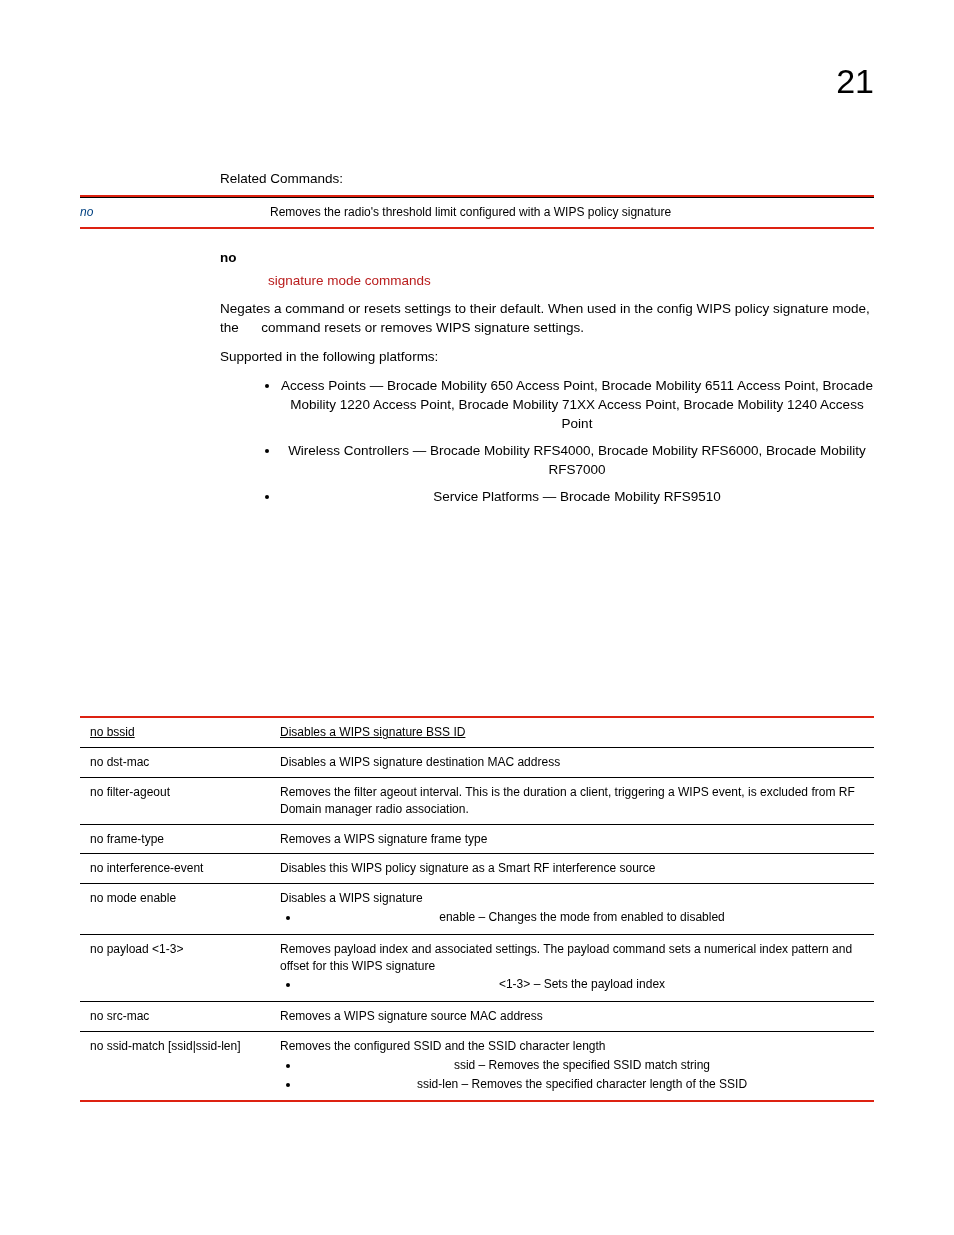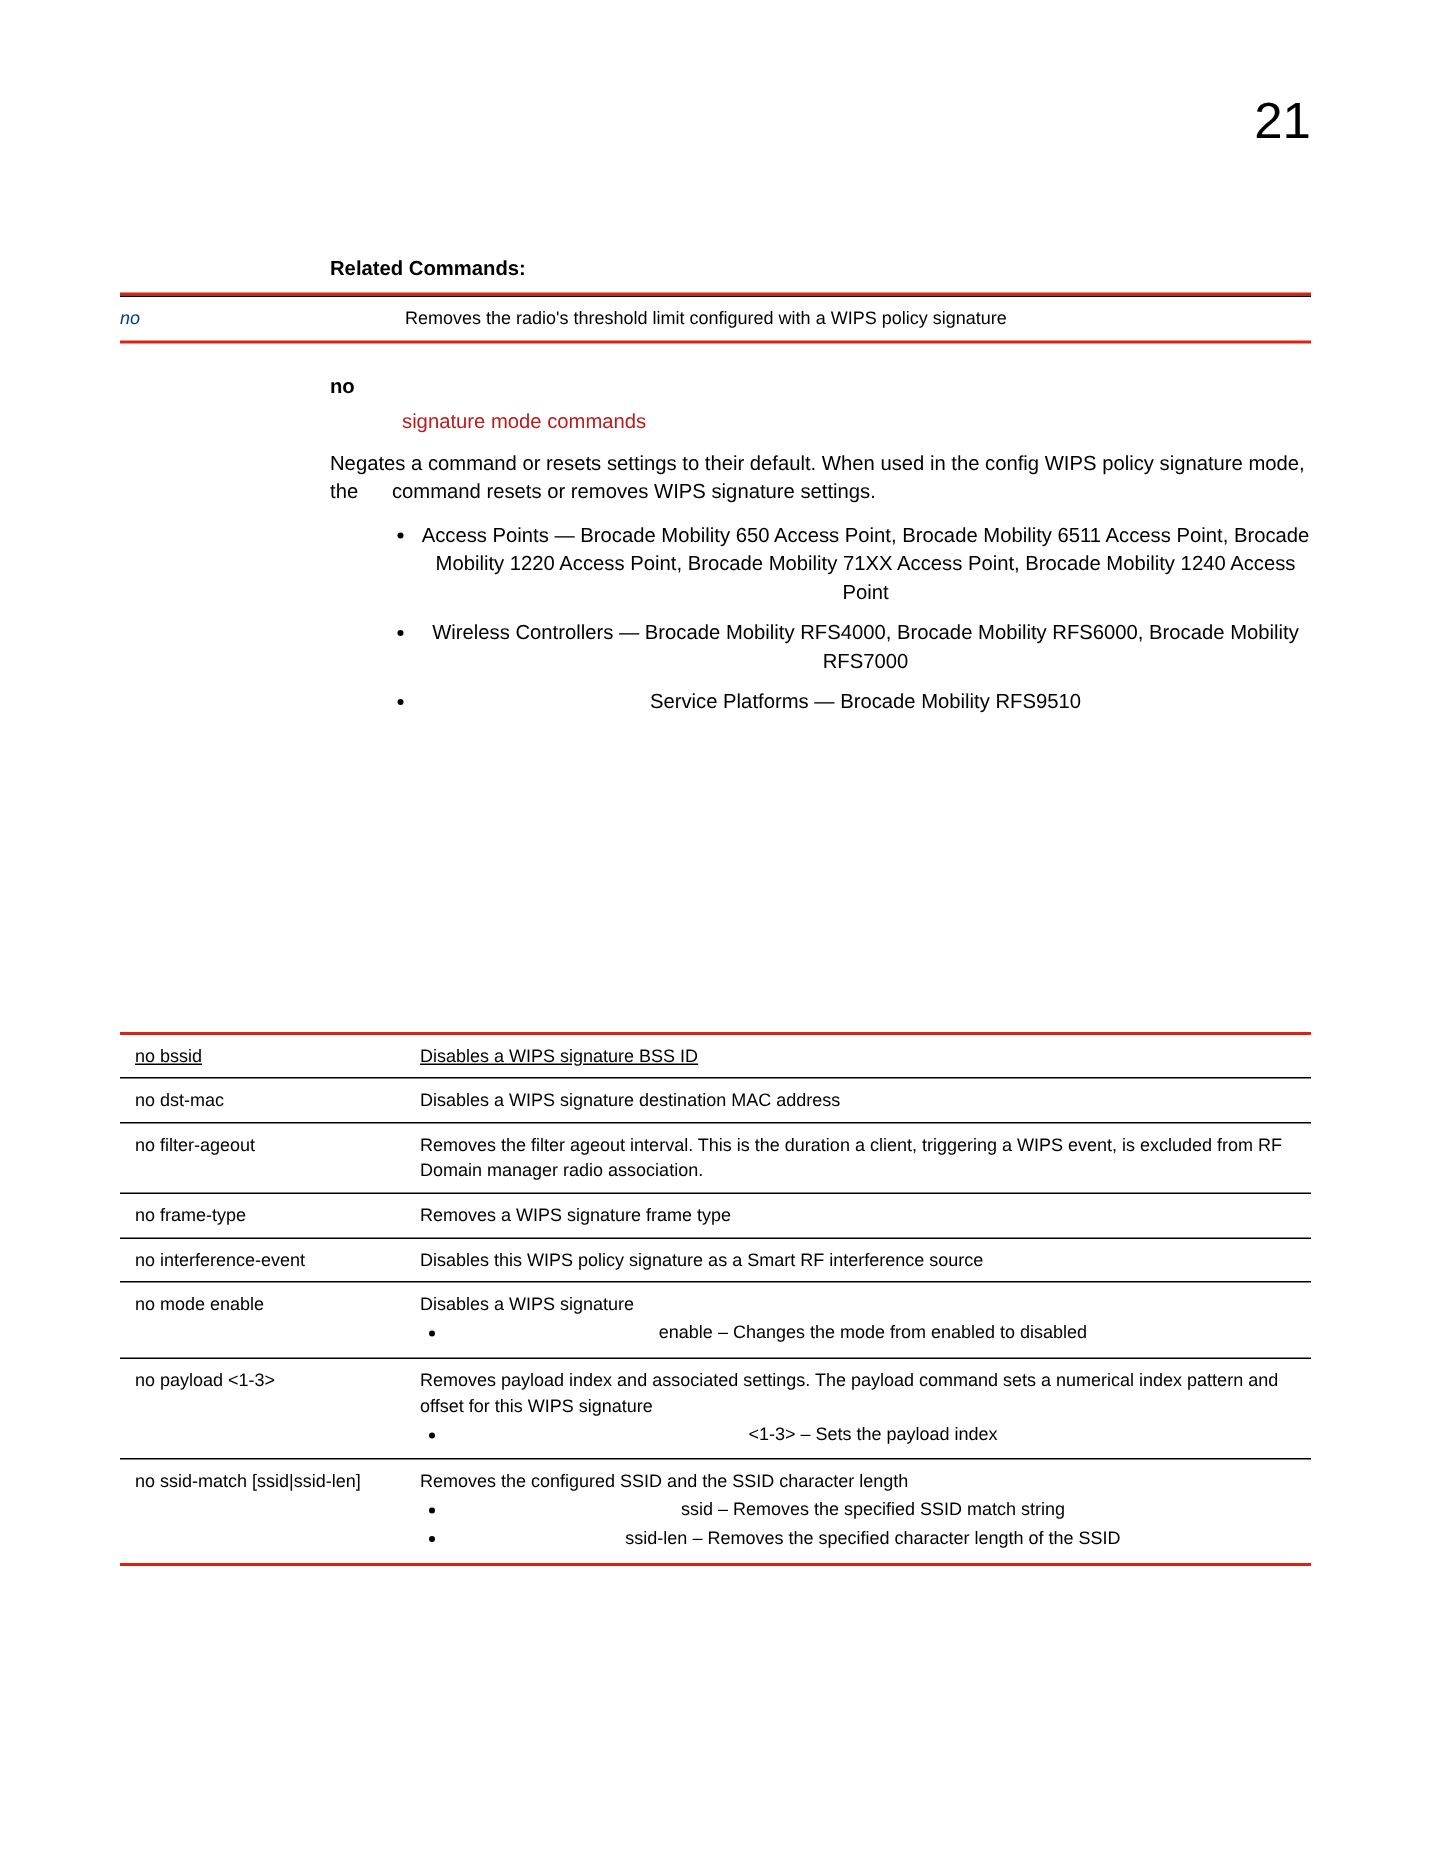--- a/index.html
+++ b/index.html
@@ -1,21 +1,21 @@
 <!DOCTYPE html>
 <html><head>
 <meta charset="utf-8">
 <style>
   * { box-sizing: border-box; margin: 0; padding: 0; }
   html, body { width: 954px; height: 1235px; background: #fff; }
   body { font-family: Arial, Helvetica, sans-serif; color: #000; font-size: 13px; line-height: 1.4; }
   .page { position: relative; width: 954px; height: 1235px; padding: 60px 80px 40px 80px; }
   .chapnum { position: absolute; top: 58px; right: 80px; font-size: 34px; font-weight: 400; color:#000; }
   .content { margin-left: 140px; margin-top: 110px; }
-  .sect-heading { font-weight: 700; font-size: 13.5px; margin-bottom: 6px; }
+  .sect-heading { font-weight: 400; font-size: 13.5px; margin-bottom: 6px; }
   .redline-table { width: 794px; margin-left: -140px; border-collapse: collapse; margin-top: 6px; margin-bottom: 20px; }
   .redline-table thead tr th { border-top: 2px solid #d21; border-bottom: 1px solid #000; height:0; padding:0; }
   .redline-table td { font-size: 12px; vertical-align: top; padding: 6px 10px 6px 0; }
   .redline-table tr.bottom td { border-bottom: 2px solid #d21; }
   .left-col { width: 190px; color:#000; }
   .link-italic { color: #004080; font-style: italic; }
   .para { font-size: 13.5px; margin: 10px 0; }
   ul.bullets { list-style: disc; margin: 6px 0 10px 60px; font-size: 13.5px; text-align: center; }
   ul.bullets li { margin-bottom: 8px; }
   .syntax-block { height: 140px; }
@@ -50,20 +50,21 @@
             <td class="left-col"><span class="link-italic">no</span></td>
             <td>Removes the radio's threshold limit configured with a WIPS policy signature</td>
           </tr>
         </tbody>
     </table>
 
     <div class="no-head">no</div>
     <div class="sig-link">signature mode commands</div>
 
     <p class="para">Negates a command or resets settings to their default. When used in the config WIPS policy signature mode, the &nbsp;&nbsp;&nbsp;&nbsp; command resets or removes WIPS signature settings.</p>
+    <p class="para">Supported in the following platforms:</p>
 
     <ul class="bullets" id="no-bullets">
         <li>Access Points — Brocade Mobility 650 Access Point, Brocade Mobility 6511 Access Point, Brocade Mobility 1220 Access Point, Brocade Mobility 71XX Access Point, Brocade Mobility 1240 Access Point</li>
         <li>Wireless Controllers — Brocade Mobility RFS4000, Brocade Mobility RFS6000, Brocade Mobility RFS7000</li>
         <li>Service Platforms — Brocade Mobility RFS9510</li>
       </ul>
 
     <div class="syntax-block"></div>
 
 
@@ -110,20 +111,26 @@
           </tr>
           <tr class="">
             <td class="pcol1">no payload &lt;1-3&gt;</td>
             <td>
               <div>Removes payload index and associated settings. The payload command sets a numerical index pattern and offset for this WIPS signature</div>
               <ul class="inner">
                 <li>&lt;1-3&gt; – Sets the payload index</li>
               </ul>
             </td>
           </tr>
+          <tr class="">
+            <td class="pcol1">no src-mac</td>
+            <td>
+              <div>Removes a WIPS signature source MAC address</div>
+            </td>
+          </tr>
           <tr class="last">
             <td class="pcol1">no ssid-match [ssid|ssid-len]</td>
             <td>
               <div>Removes the configured SSID and the SSID character length</div>
               <ul class="inner">
                 <li>ssid – Removes the specified SSID match string</li>
                 <li>ssid-len – Removes the specified character length of the SSID</li>
               </ul>
             </td>
           </tr>

